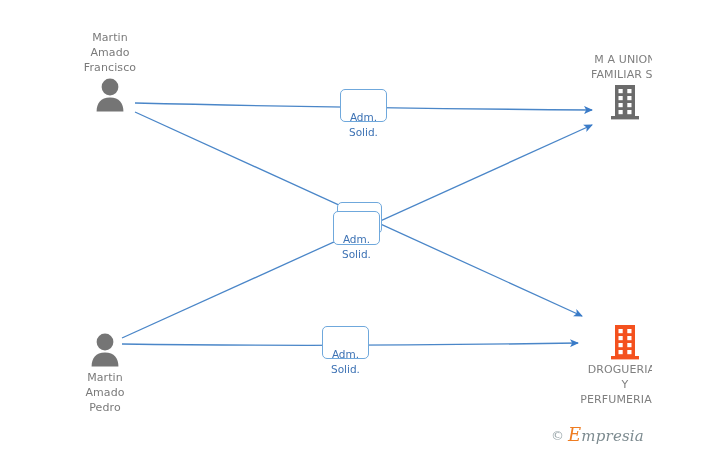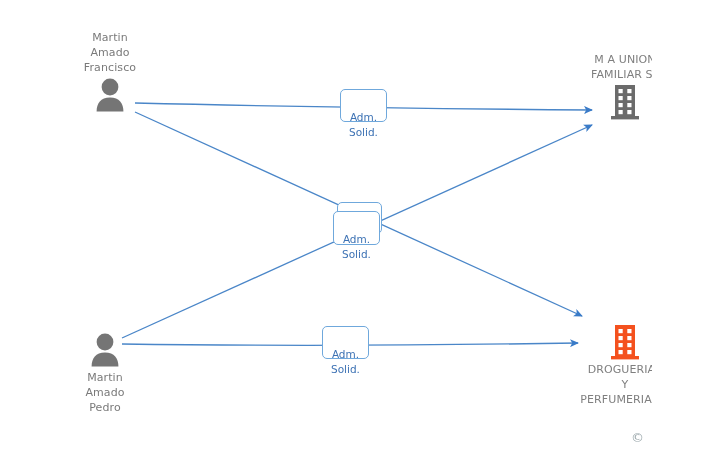--- a/index.html
+++ b/index.html
@@ -193,15 +193,16 @@
   <div class="edge-label" id="edge-label-mid-back">Adm.</div>
 
   <div class="edge-label" id="edge-label-mid-front">Adm.
 Solid.</div>
 
   <div class="edge-label" id="edge-label-bottom">Adm.
 Solid.</div>
 
   <div id="watermark">
     <span class="wm-c">©</span>
+    <span class="wm-text"><span class="wm-e">E</span><span>mpresia</span></span>
   </div>
 
 </div>
 
 </body></html>

